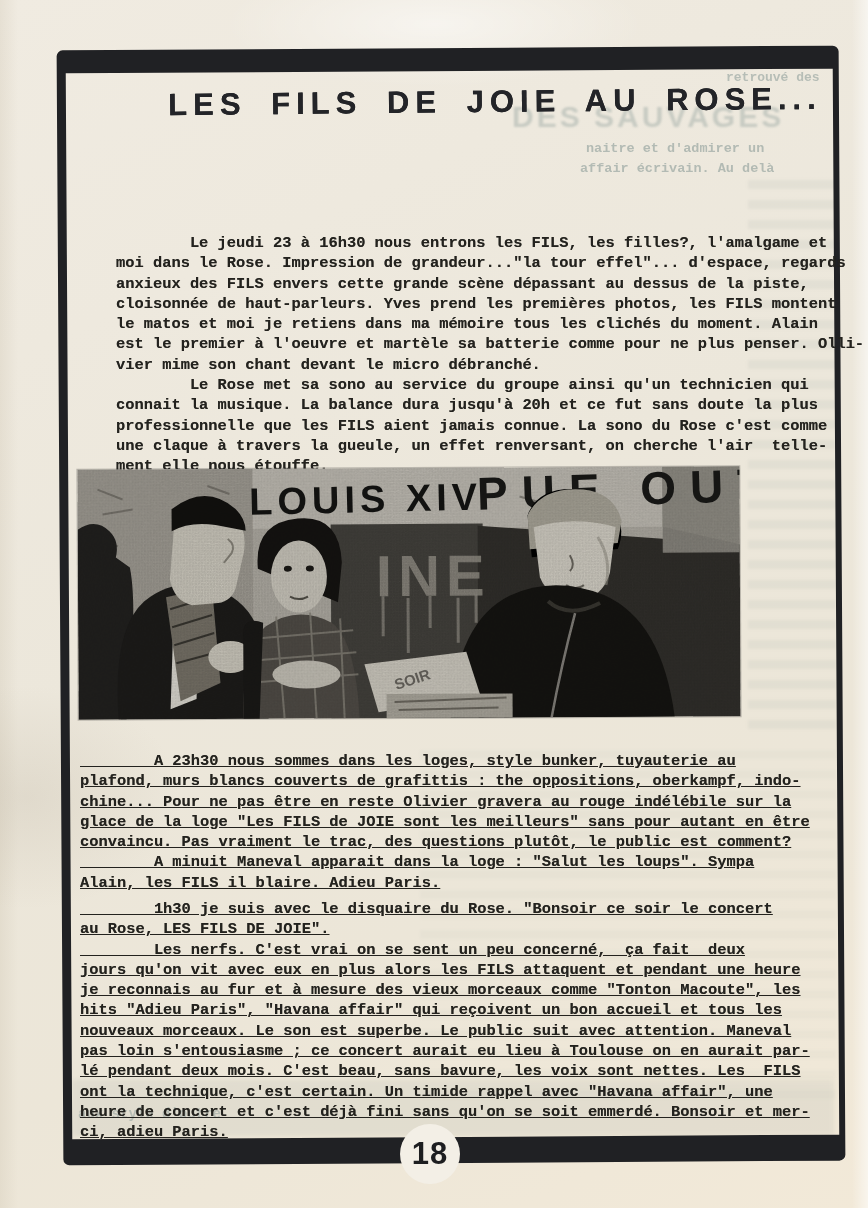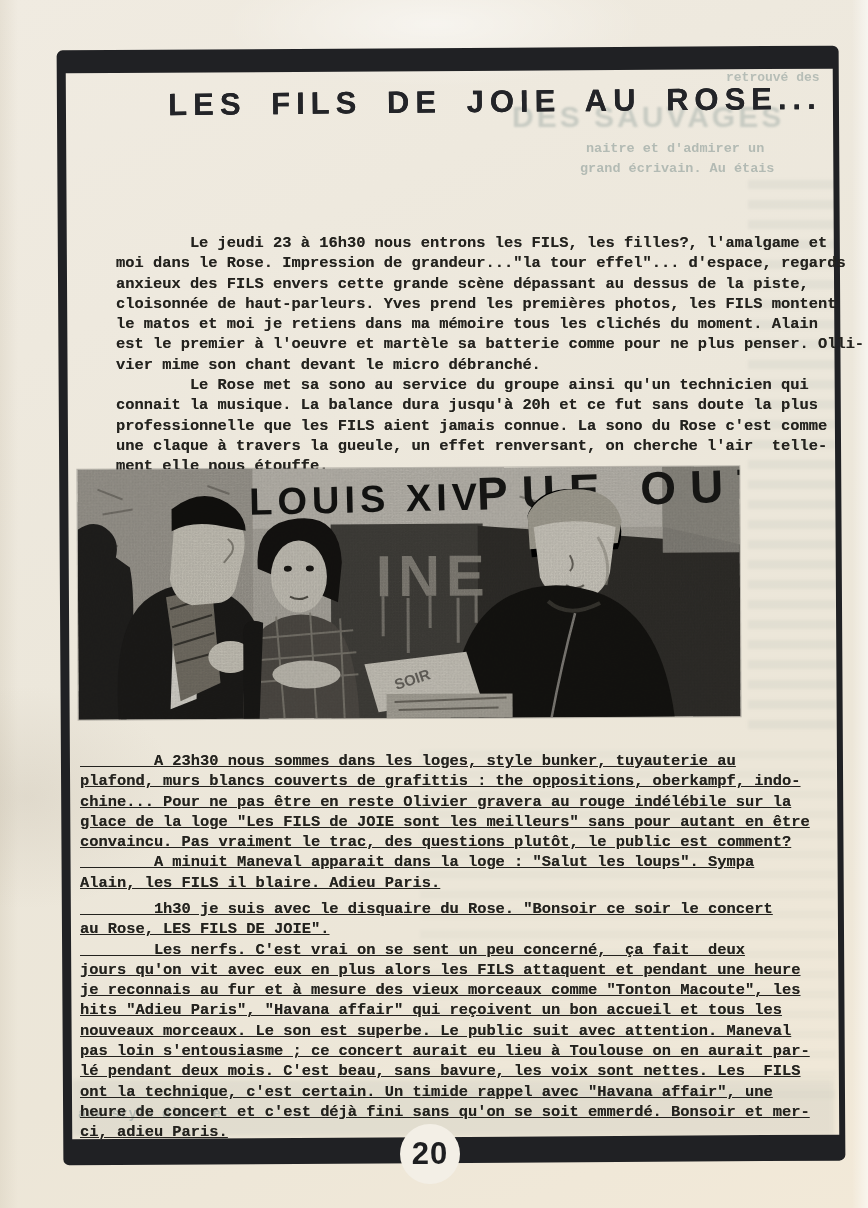--- a/index.html
+++ b/index.html
@@ -61,21 +61,21 @@
         background:rgba(160,168,160,.16);filter:blur(2px);pointer-events:none;}
 </style>
 </head>
 <body>
 
 <div class="page">
 
   <span class="bleed bl-1">retrouvé des</span>
   <span class="bleed bl-2">DES SAUVAGES</span>
   <span class="bleed bl-3">naitre et d'admirer un</span>
-  <span class="bleed bl-4">grand écrivain. Au étais</span>
+  <span class="bleed bl-4">affair écrivain. Au delà</span>
   <span class="bleed bl-5">aux style d'outre</span>
   <div class="bleedcol bc-right"></div>
   <div class="bleedcol bc-lower"></div>
   <div class="greywash"></div>
 
   <div class="frame"></div>
 
   <div class="title">LES FILS DE JOIE AU ROSE...</div>
 
   <div class="tw" id="p2">        Le jeudi 23 à 16h30 nous entrons les FILS, les filles?, l'amalgame et
@@ -212,16 +212,16 @@
           <line x1="316" y1="234" x2="428" y2="230"></line>
         <line x1="320" y1="242" x2="420" y2="240"></line>
         </g>
     </g>
 
     <rect x="0" y="0" width="662" height="250" fill="url(#ht)" opacity="0.5"></rect>
     <rect x="0" y="0" width="662" height="250" filter="url(#grain)" opacity="0.16"></rect>
   </svg>
 
   <div class="badge">
-    <span>20</span>
+    <span>18</span>
   </div>
 
 </div>
 
 </body></html>

